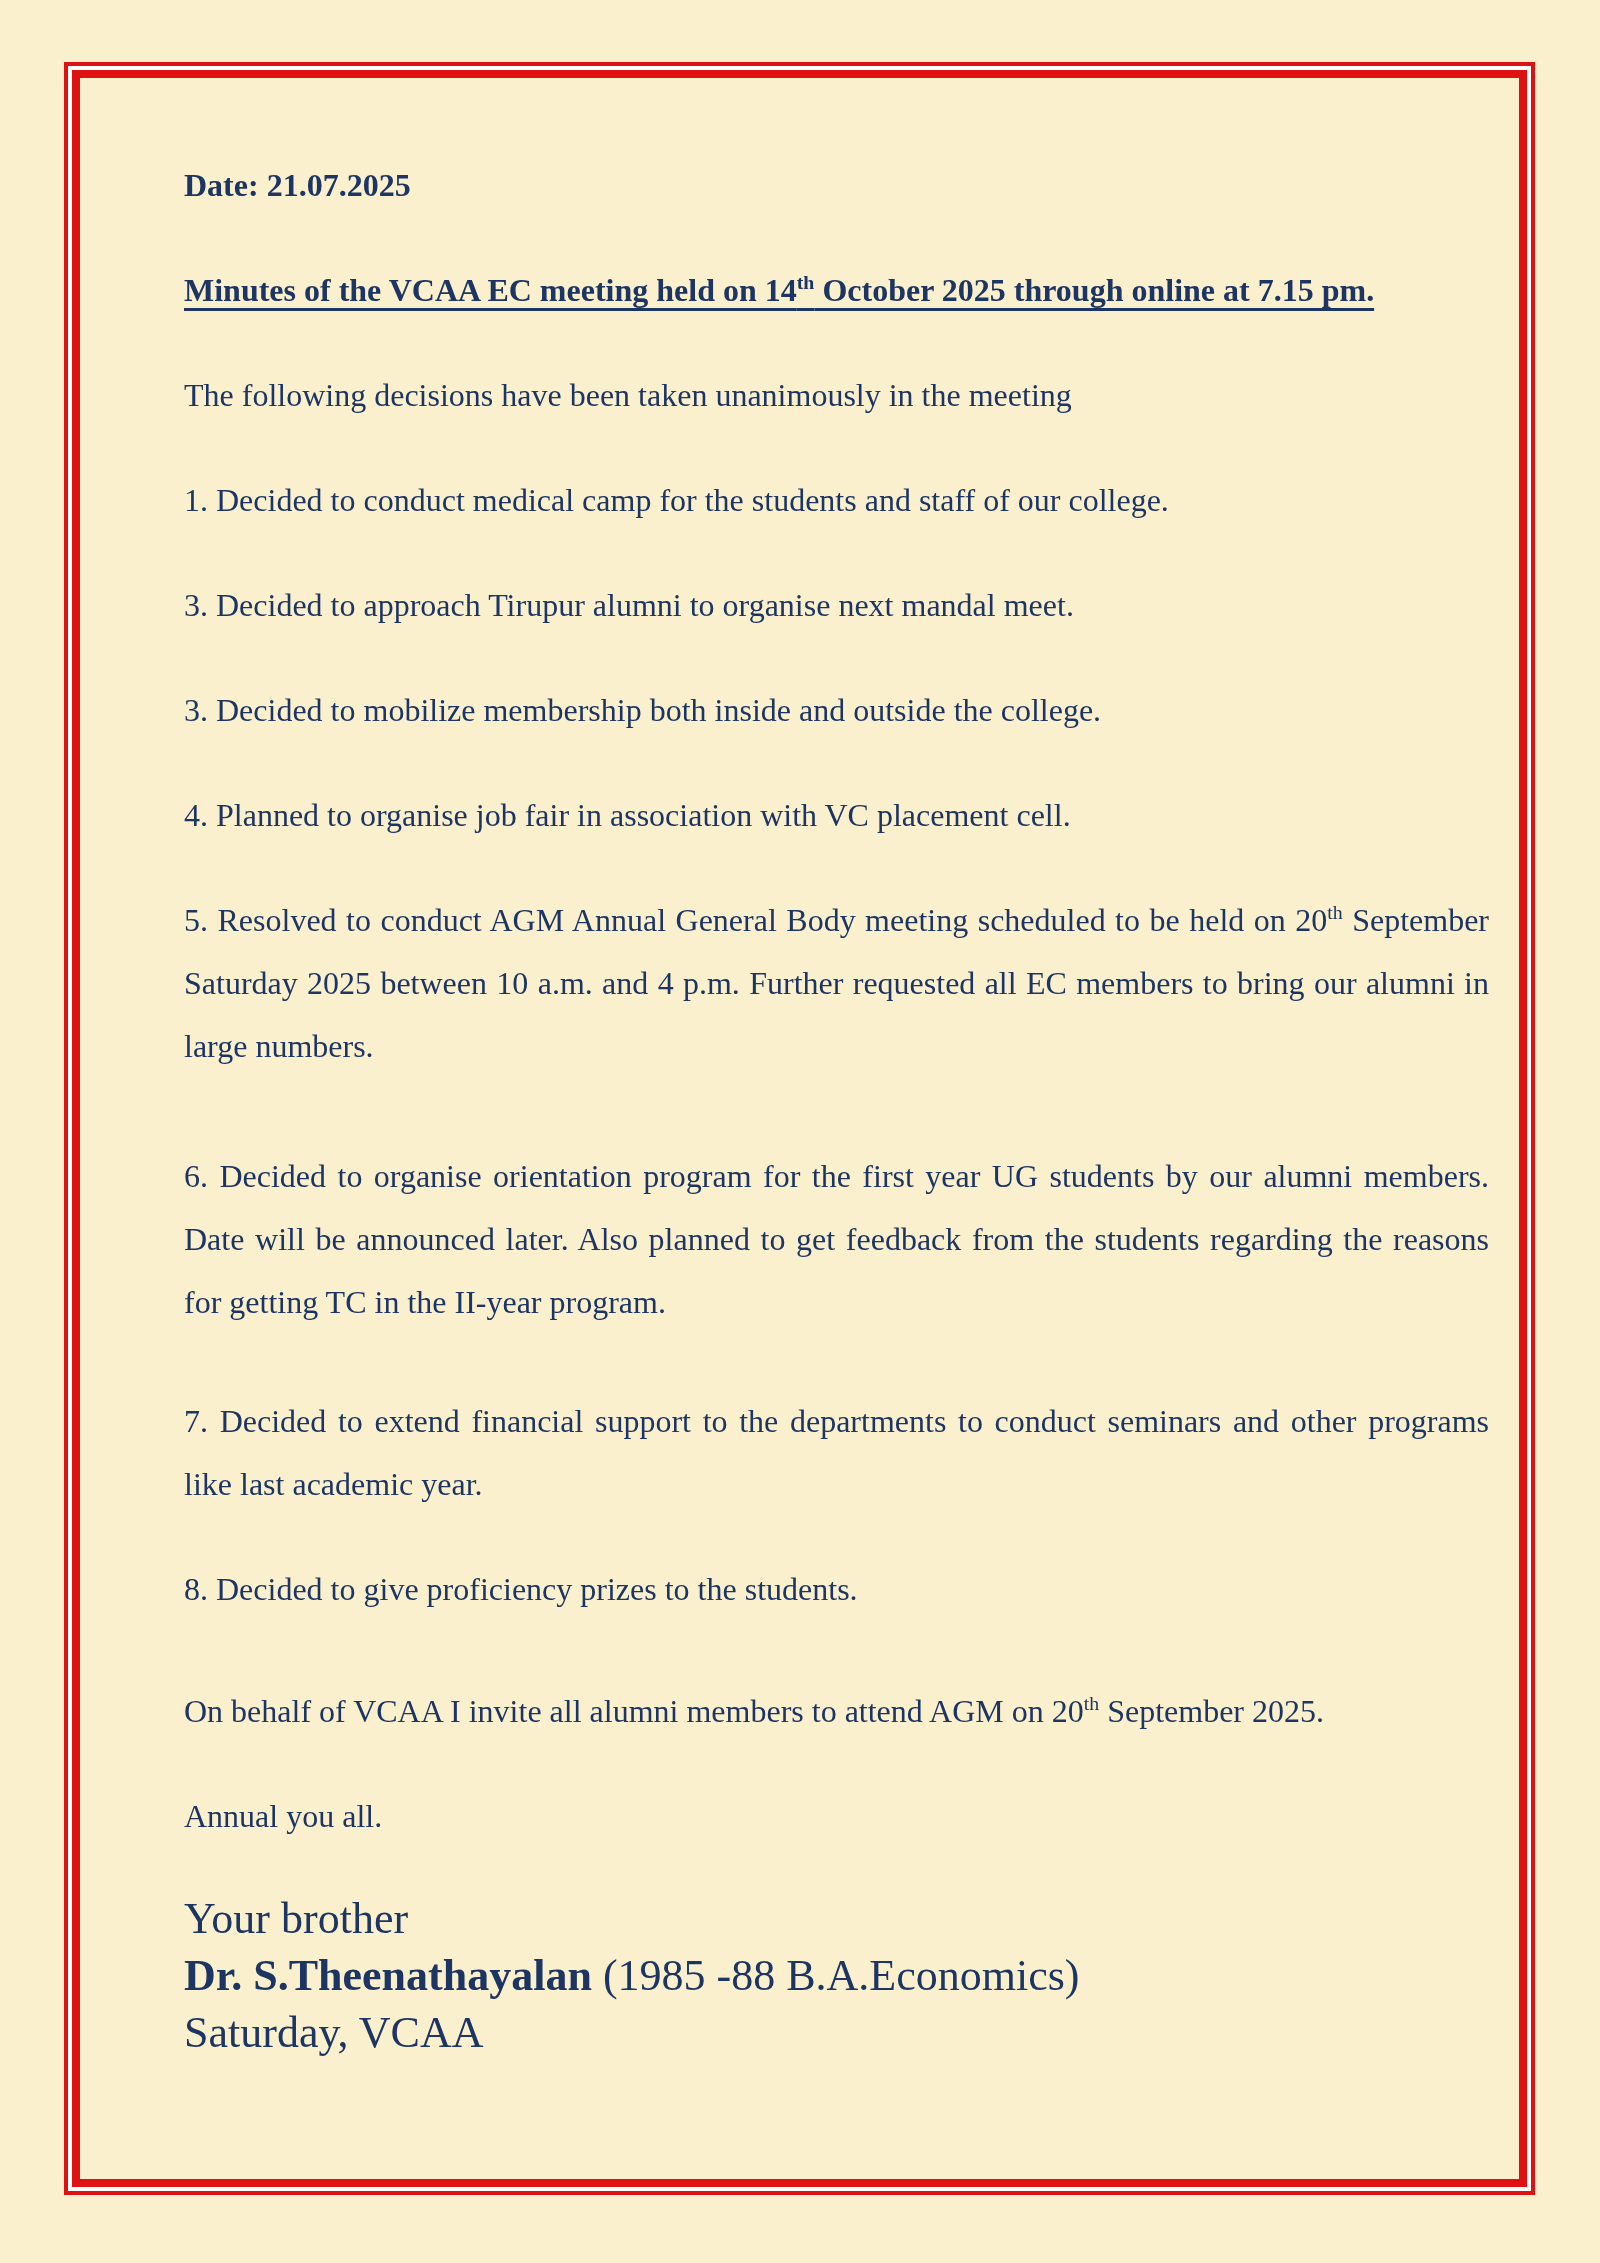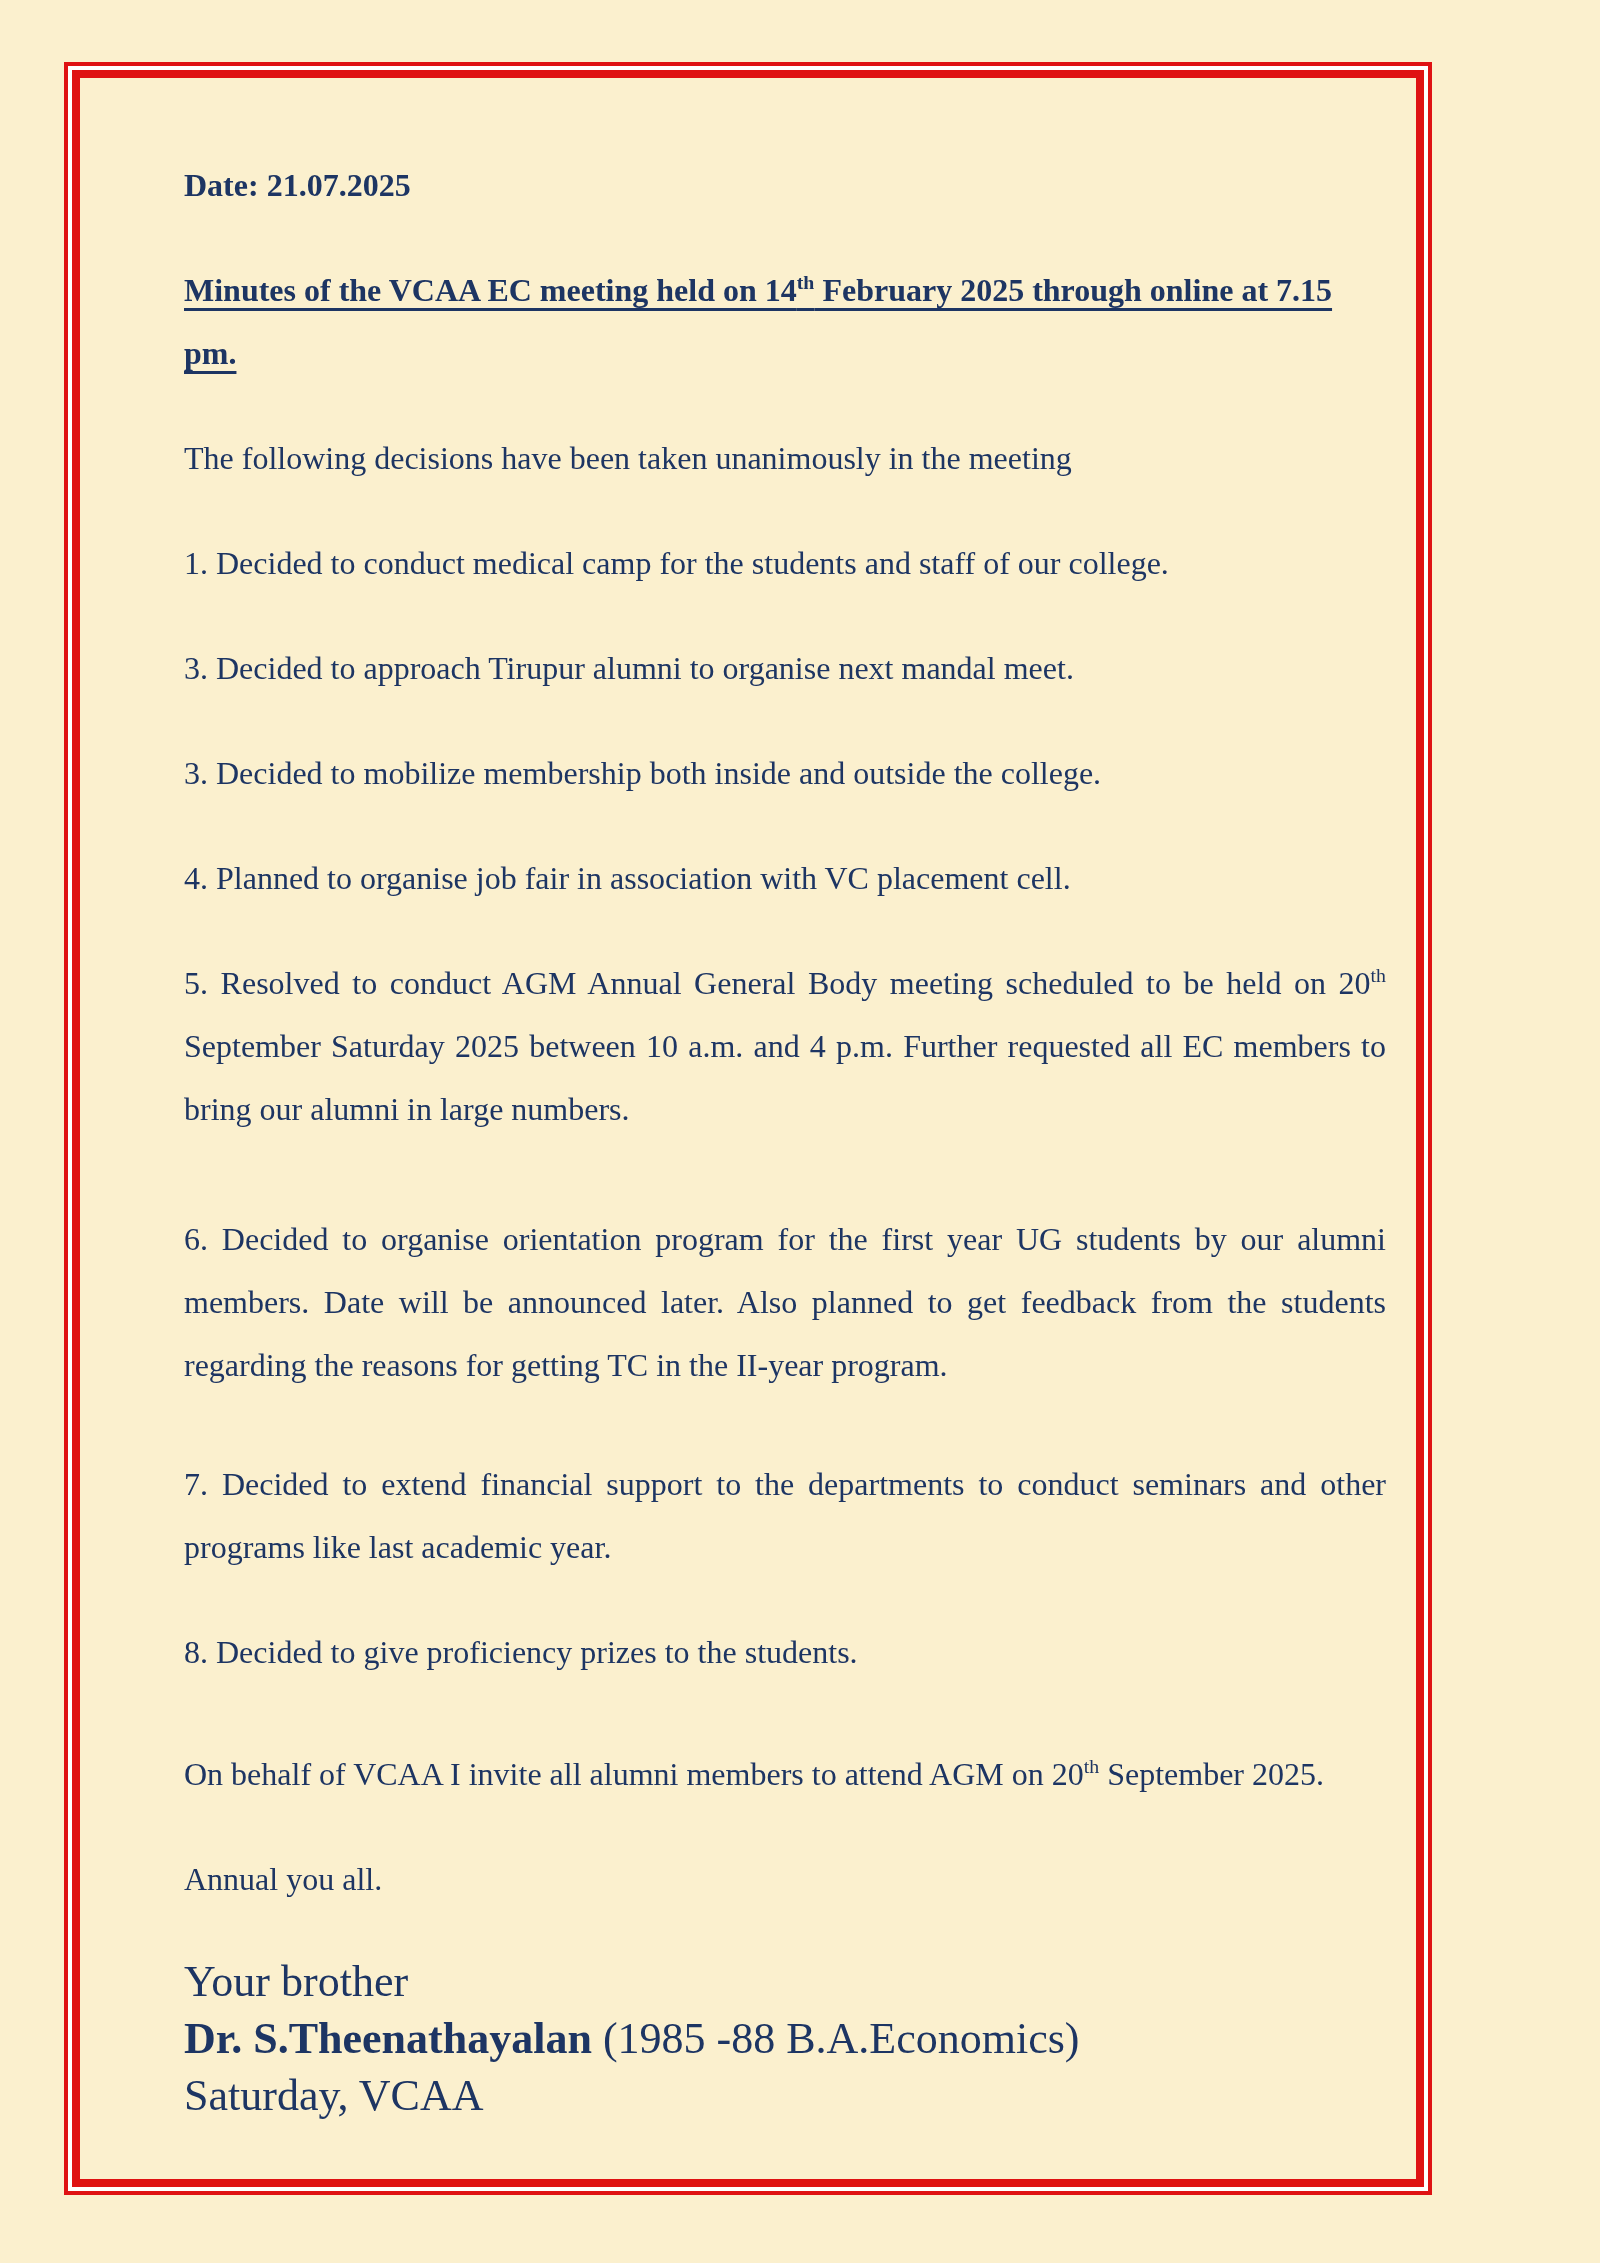--- a/index.html
+++ b/index.html
@@ -13,21 +13,21 @@
     height: 2263px;
     background: #FBF0CE;
     font-family: "Liberation Serif", "DejaVu Serif", serif;
     color: #1D3563;
     overflow: hidden;
   }
   .frame-outer {
     position: absolute;
     left: 64px;
     top: 62px;
-    width: 1368px;
+    width: 1471px;
     height: 2133px;
     box-sizing: border-box;
     border: 4px solid #DF1213;
     background: #FFFFFF;
     padding: 4px;
   }
   .frame-inner {
     width: 100%;
     height: 100%;
     box-sizing: border-box;
@@ -69,21 +69,21 @@
 </style>
 </head>
 <body>
 
 <div class="page">
   <div class="frame-outer">
     <div class="frame-inner">
 
       <p class="para bold">Date: 21.07.2025</p>
 
-      <p class="para"><span class="heading"><span>Minutes of the VCAA EC meeting held on 14</span><sup>th</sup><span> February 2025 through online at 7.15 pm.</span></span></p>
+      <p class="para"><span class="heading"><span>Minutes of the VCAA EC meeting held on 14</span><sup>th</sup><span> October 2025 through online at 7.15 pm.</span></span></p>
 
       <p class="para">The following decisions have been taken unanimously in the meeting</p>
 
       <p class="para">1. Decided to conduct medical camp for the students and staff of our college.</p>
 
       <p class="para">3. Decided to approach Tirupur alumni to organise next mandal meet.</p>
 
       <p class="para">3. Decided to mobilize membership both inside and outside the college.</p>
 
       <p class="para">4. Planned to organise job fair in association with VC placement cell.</p>

